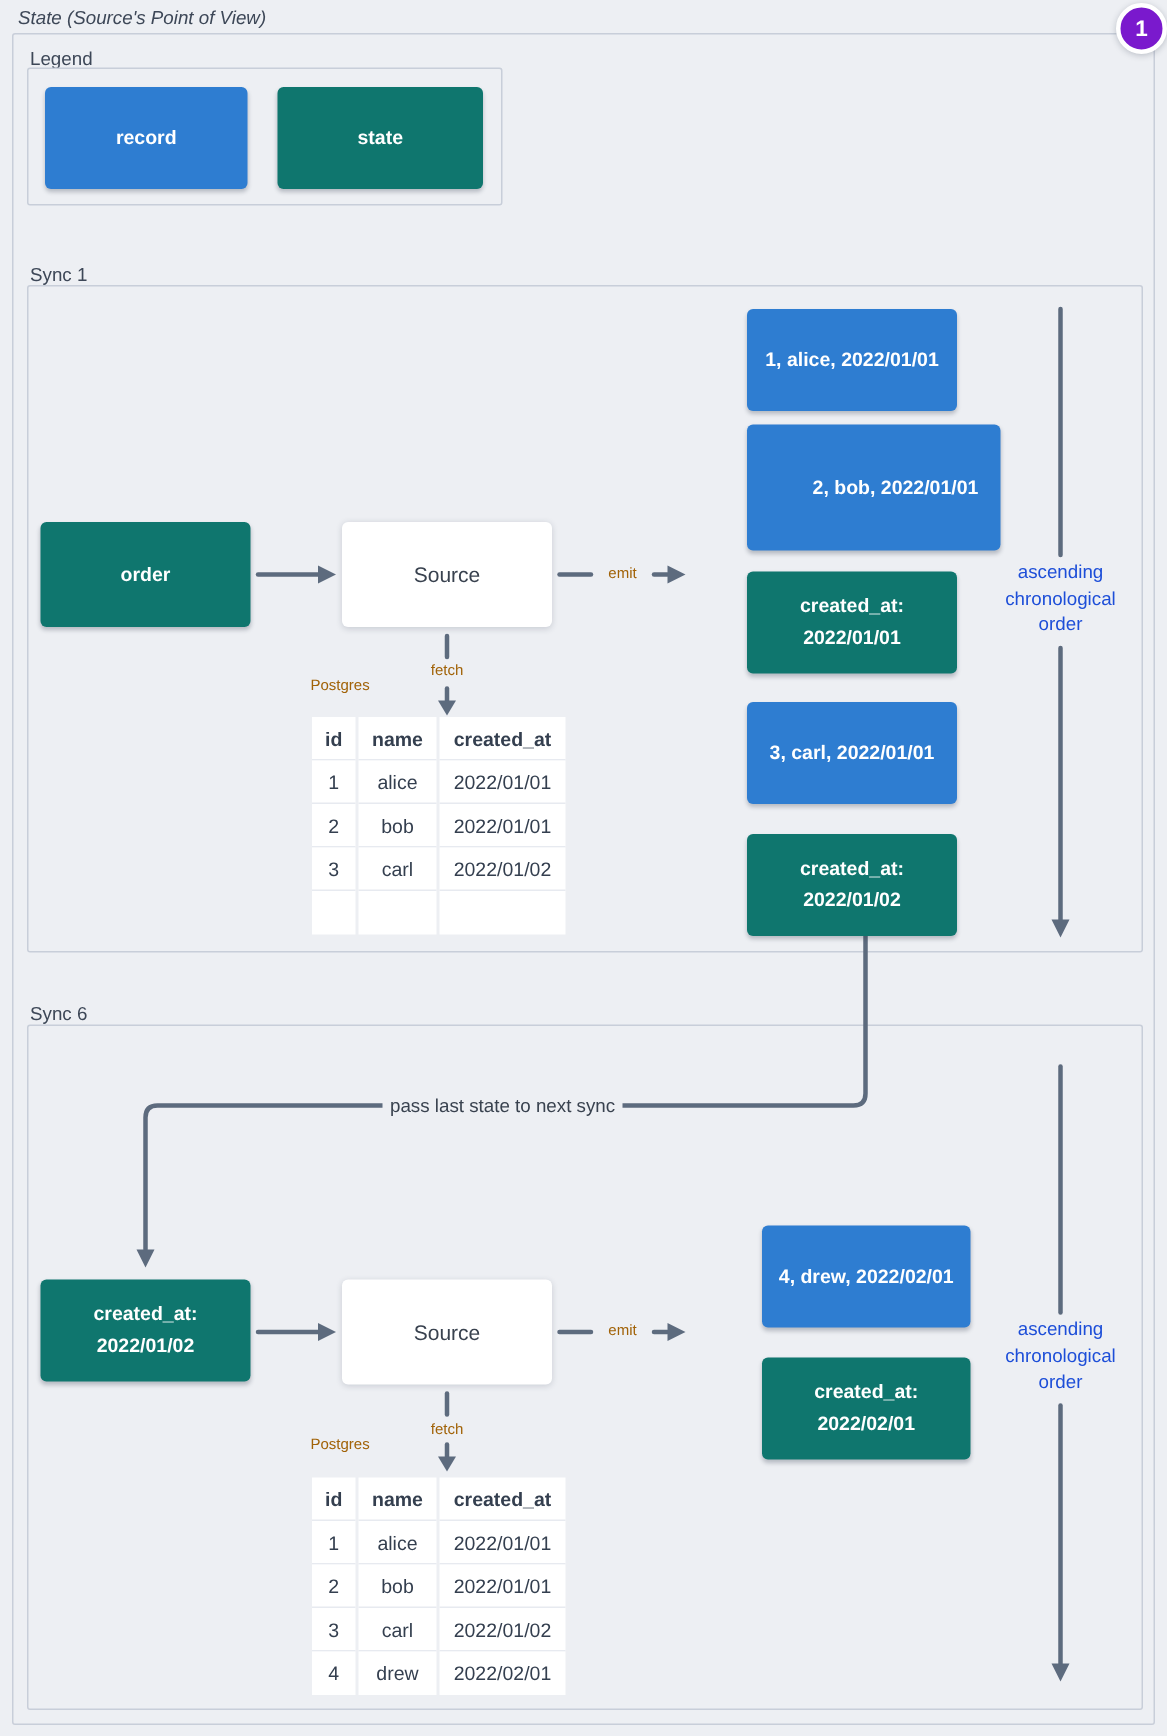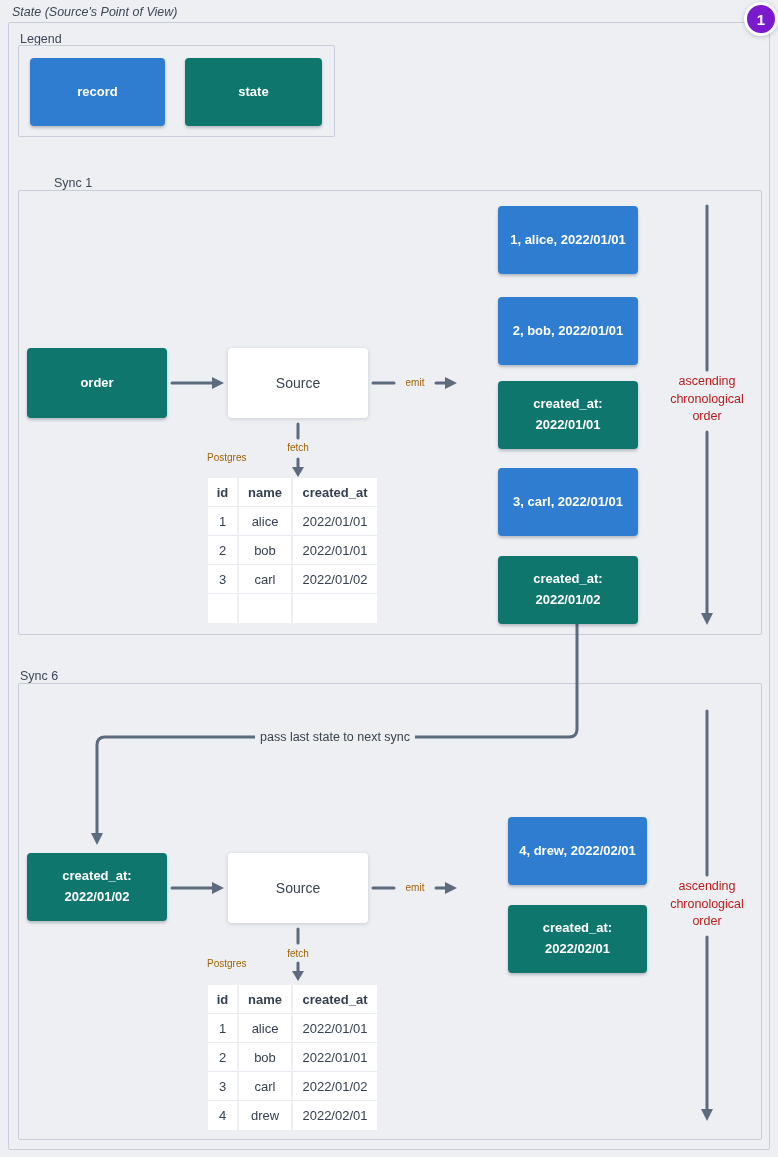--- a/index.html
+++ b/index.html
@@ -17,21 +17,21 @@
     white-space:pre-line; line-height:1.6; border-radius:4px;
     box-shadow:0 2px 3px rgba(40,50,70,.28); z-index:3;
   }
   .node.record { background:#2e7dd1; }
   .node.state  { background:#0f766e; }
   .node.source {
     background:#ffffff; color:#39424f; font-weight:400; font-size:14px;
     box-shadow:0 1px 4px rgba(40,50,70,.18);
   }
   .wire-label { position:absolute; font-size:10px; color:#a16207; text-align:center; z-index:4; line-height:16px; }
-  .order-note { position:absolute; font-size:12.5px; color:#b91c1c; text-align:center; line-height:17.5px; z-index:4; }
+  .order-note { position:absolute; font-size:12.5px; color:#1d4ed8; text-align:center; line-height:17.5px; z-index:4; }
   .pass-note  { position:absolute; font-size:12.5px; color:#39424f; background:#edeff3; padding:0 5px; z-index:4; line-height:16px; }
   .tbl { position:absolute; display:grid; grid-template-columns:29px 52px 84px; column-gap:2px; z-index:3; }
   .tbl .cell {
     background:#fff; height:29px; line-height:29px; font-size:13px; color:#343f4f;
     text-align:center; border-bottom:1px solid #e7eaf0; box-sizing:border-box;
     overflow:hidden;
   }
   .tbl .cell.hd { font-weight:700; }
   .tbl .cell.lastrow { border-bottom:none; }
   .wires { position:absolute; left:0; top:0; z-index:2; pointer-events:none; }
@@ -49,21 +49,21 @@
 
   <div class="sec-label" style="left:12px; top:5px;font-style:italic;">State (Source's Point of View)</div>
   <div class="panel" style="left:8px; top:22px; width:760px; height:1126px;"></div>
   <div class="badge">1</div>
 
   <div class="sec-label" style="left:20px; top:32px;">Legend</div>
   <div class="panel" style="left:18px; top:45px; width:315px; height:90px;"></div>
   <div class="node record" style="left:30px; top:58px; width:135px; height:68px;text-align:center;">record</div>
   <div class="node state" style="left:185px; top:58px; width:137px; height:68px;">state</div>
 
-  <div class="sec-label" style="left:20px; top:176px;margin-left:34px;">Sync 1</div>
+  <div class="sec-label" style="left:20px; top:176px;">Sync 1</div>
   <div class="panel" style="left:18px; top:190px; width:742px; height:443px;"></div>
 
   <div class="node state" style="left:27px; top:348px; width:140px; height:70px;">order</div>
   <div class="node source" style="left:228px; top:348px; width:140px; height:70px;">Source</div>
 
   <div class="wire-label" style="left:396px; top:375px; width:38px;">emit</div>
   <div class="wire-label" style="left:279px; top:440px; width:38px;">fetch</div>
   <div class="wire-label" style="left:207px; top:450px; width:56px; text-align:left;">Postgres</div>
 
   <div class="tbl" style="left:208px; top:478px;">
@@ -78,21 +78,21 @@
     <div class="cell">2022/01/01</div>
     <div class="cell">3</div>
     <div class="cell">carl</div>
     <div class="cell">2022/01/02</div>
     <div class="cell lastrow"></div>
     <div class="cell lastrow"></div>
     <div class="cell lastrow"></div>
   </div>
 
   <div class="node record" style="left:498px; top:206px; width:140px; height:68px;">1, alice, 2022/01/01</div>
-  <div class="node record" style="left:498px; top:297px; width:140px; height:68px;">2, bob, 2022/01/01</div>
+  <div class="node record" style="left:498px; top:283px; width:140px; height:84px;padding-left:29px;">2, bob, 2022/01/01</div>
   <div class="node state" style="left:498px; top:381px; width:140px; height:68px;">created_at:
 2022/01/01</div>
   <div class="node record" style="left:498px; top:468px; width:140px; height:68px;">3, carl, 2022/01/01</div>
   <div class="node state" style="left:498px; top:556px; width:140px; height:68px;">created_at:
 2022/01/02</div>
 
   <div class="order-note" style="left:657px; top:373px; width:100px;">ascending chronological order</div>
 
   <div class="pass-note" style="left:255px; top:729px;">pass last state to next sync</div>
 

